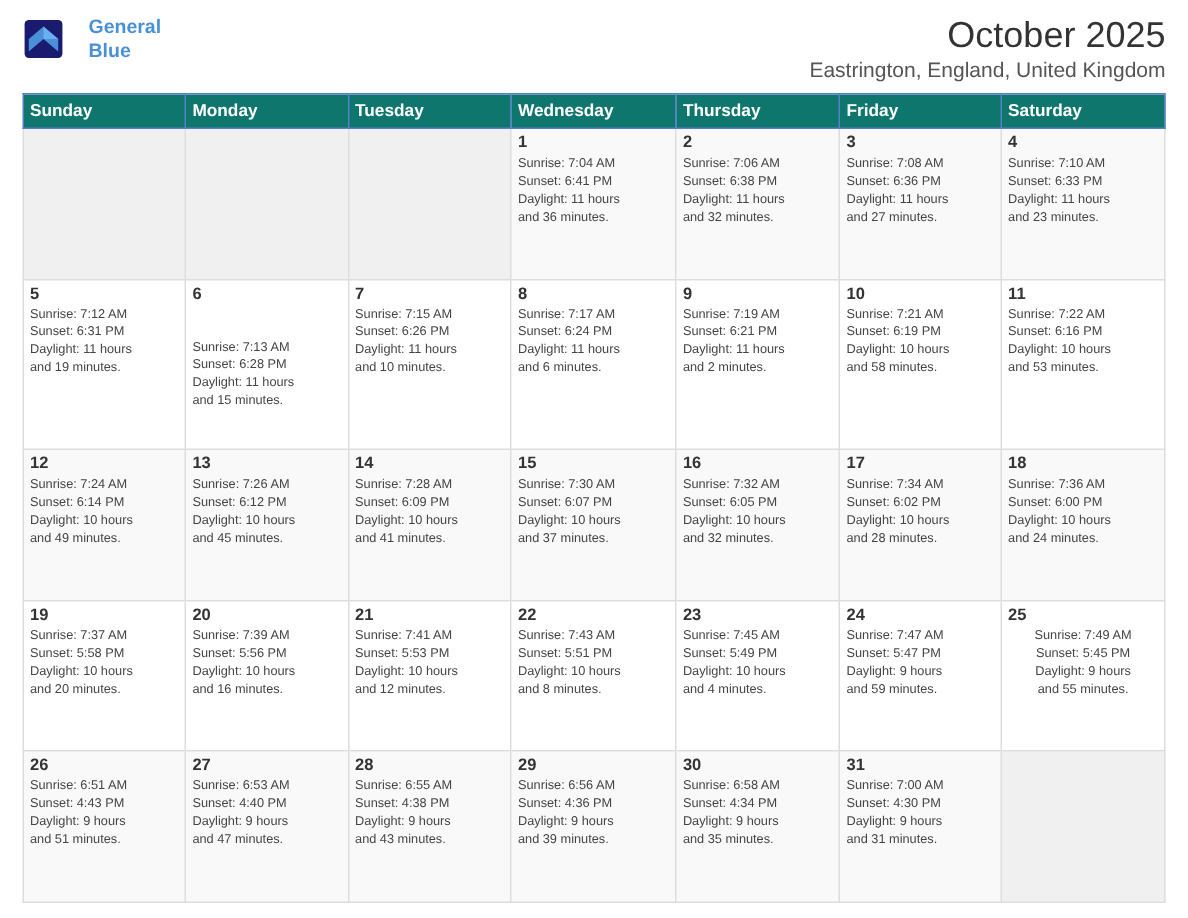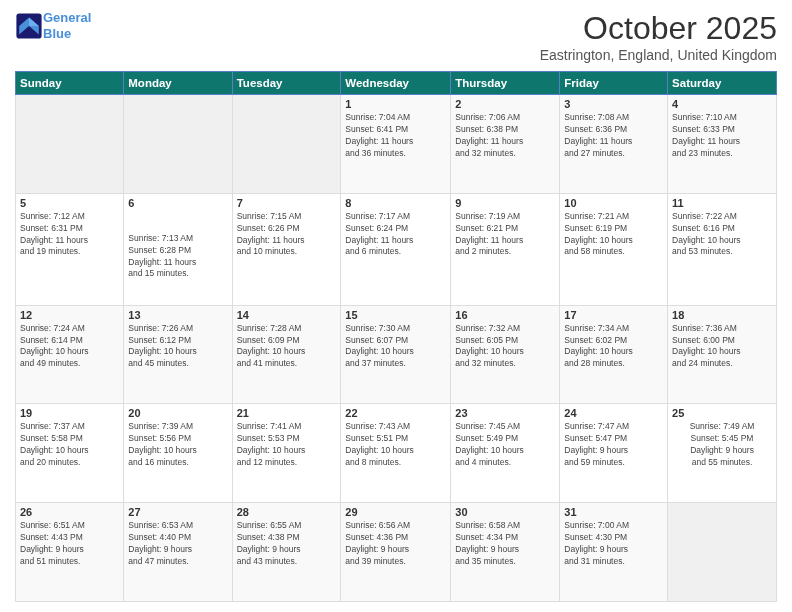--- a/index.html
+++ b/index.html
@@ -19,40 +19,40 @@
     }
     .header {
       display: flex;
       justify-content: space-between;
       align-items: flex-start;
       margin-bottom: 8px;
     }
     .logo {
       display: flex;
       align-items: center;
-      gap: 0;
+      gap: 16px;
     }
     .logo-text {
       font-size: 13px;
       font-weight: bold;
       color: #1a1a6e;
       line-height: 1.2;
     }
     .logo-text span {
       color: #4a90d9;
     }
     .logo-icon {
       width: 28px;
       height: 28px;
     }
     .title-section {
       text-align: right;
     }
     .month-title {
-      font-size: 32px;
+      font-size: 24px;
       color: #333;
       font-weight: normal;
     }
     .location {
       font-size: 14px;
       color: #555;
     }
     .calendar {
       width: 100%;
       border-collapse: collapse;

